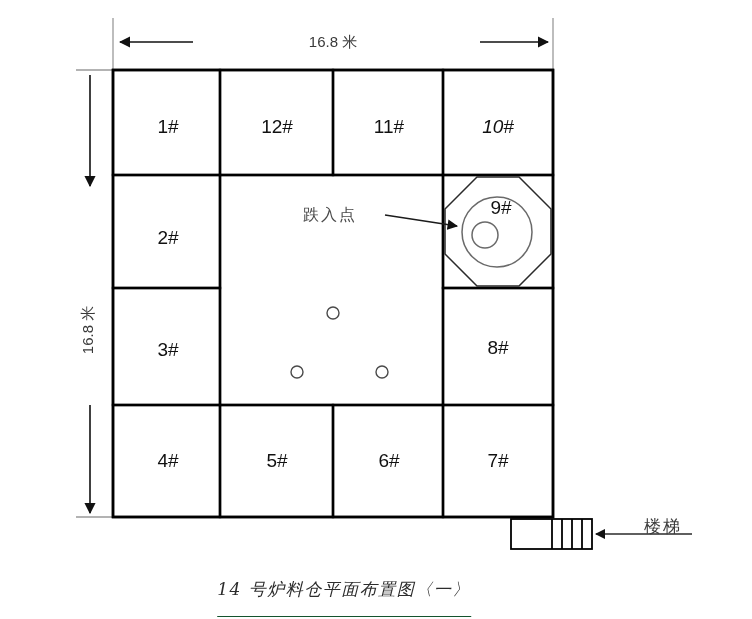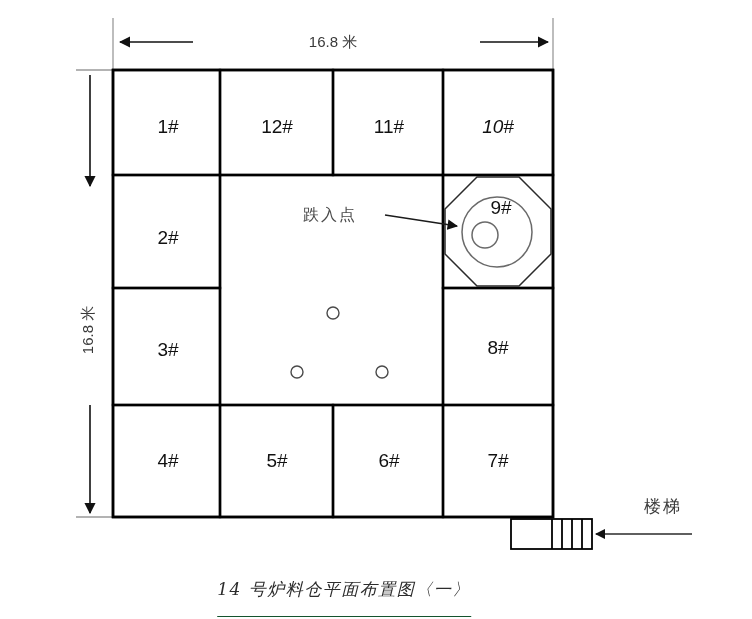--- a/index.html
+++ b/index.html
@@ -191,17 +191,17 @@
   <div class="txt bin-label" style="left:168px; top:350px;">3#</div>
   <div class="txt bin-label" style="left:498px; top:348px;">8#</div>
 
   <div class="txt bin-label" style="left:168px; top:461px;">4#</div>
   <div class="txt bin-label" style="left:277px; top:461px;">5#</div>
   <div class="txt bin-label" style="left:389px; top:461px;">6#</div>
   <div class="txt bin-label" style="left:498px; top:461px;">7#</div>
 
   <div class="txt note-label" style="left:330px; top:215px;">跌入点</div>
 
-  <div class="txt stair-label" style="left:663px; top:506px;">楼梯</div>
+  <div class="txt stair-label" style="left:663px; top:526px;">楼梯</div>
 
   <div class="figure-title" style="top:578px;">14 号炉料仓平面布置图〈一〉</div>
 
 </div>
 
 </body></html>

